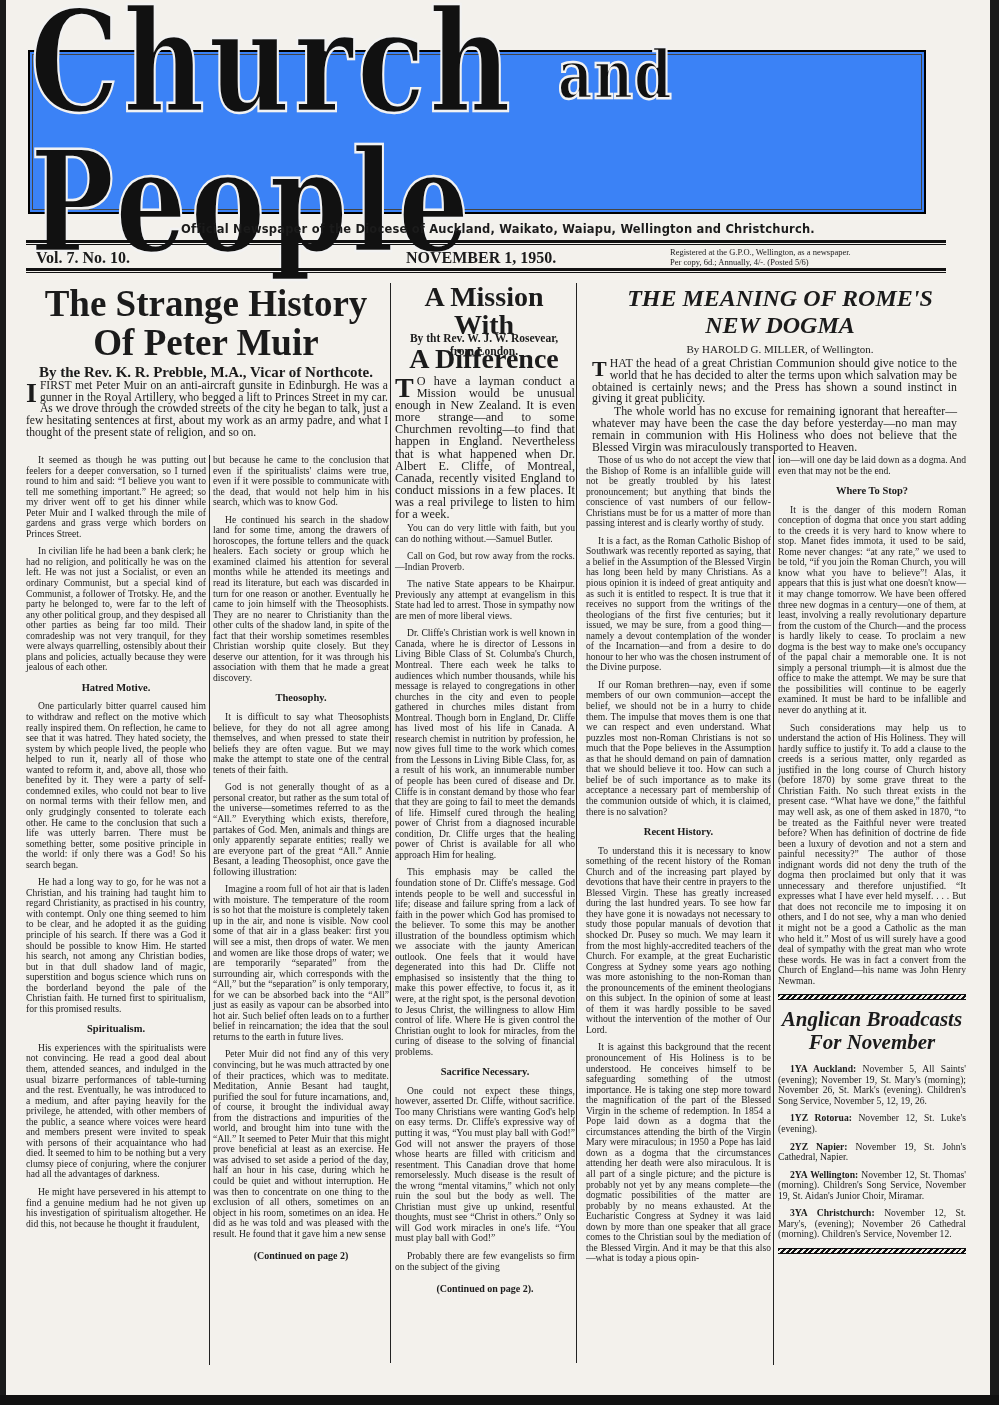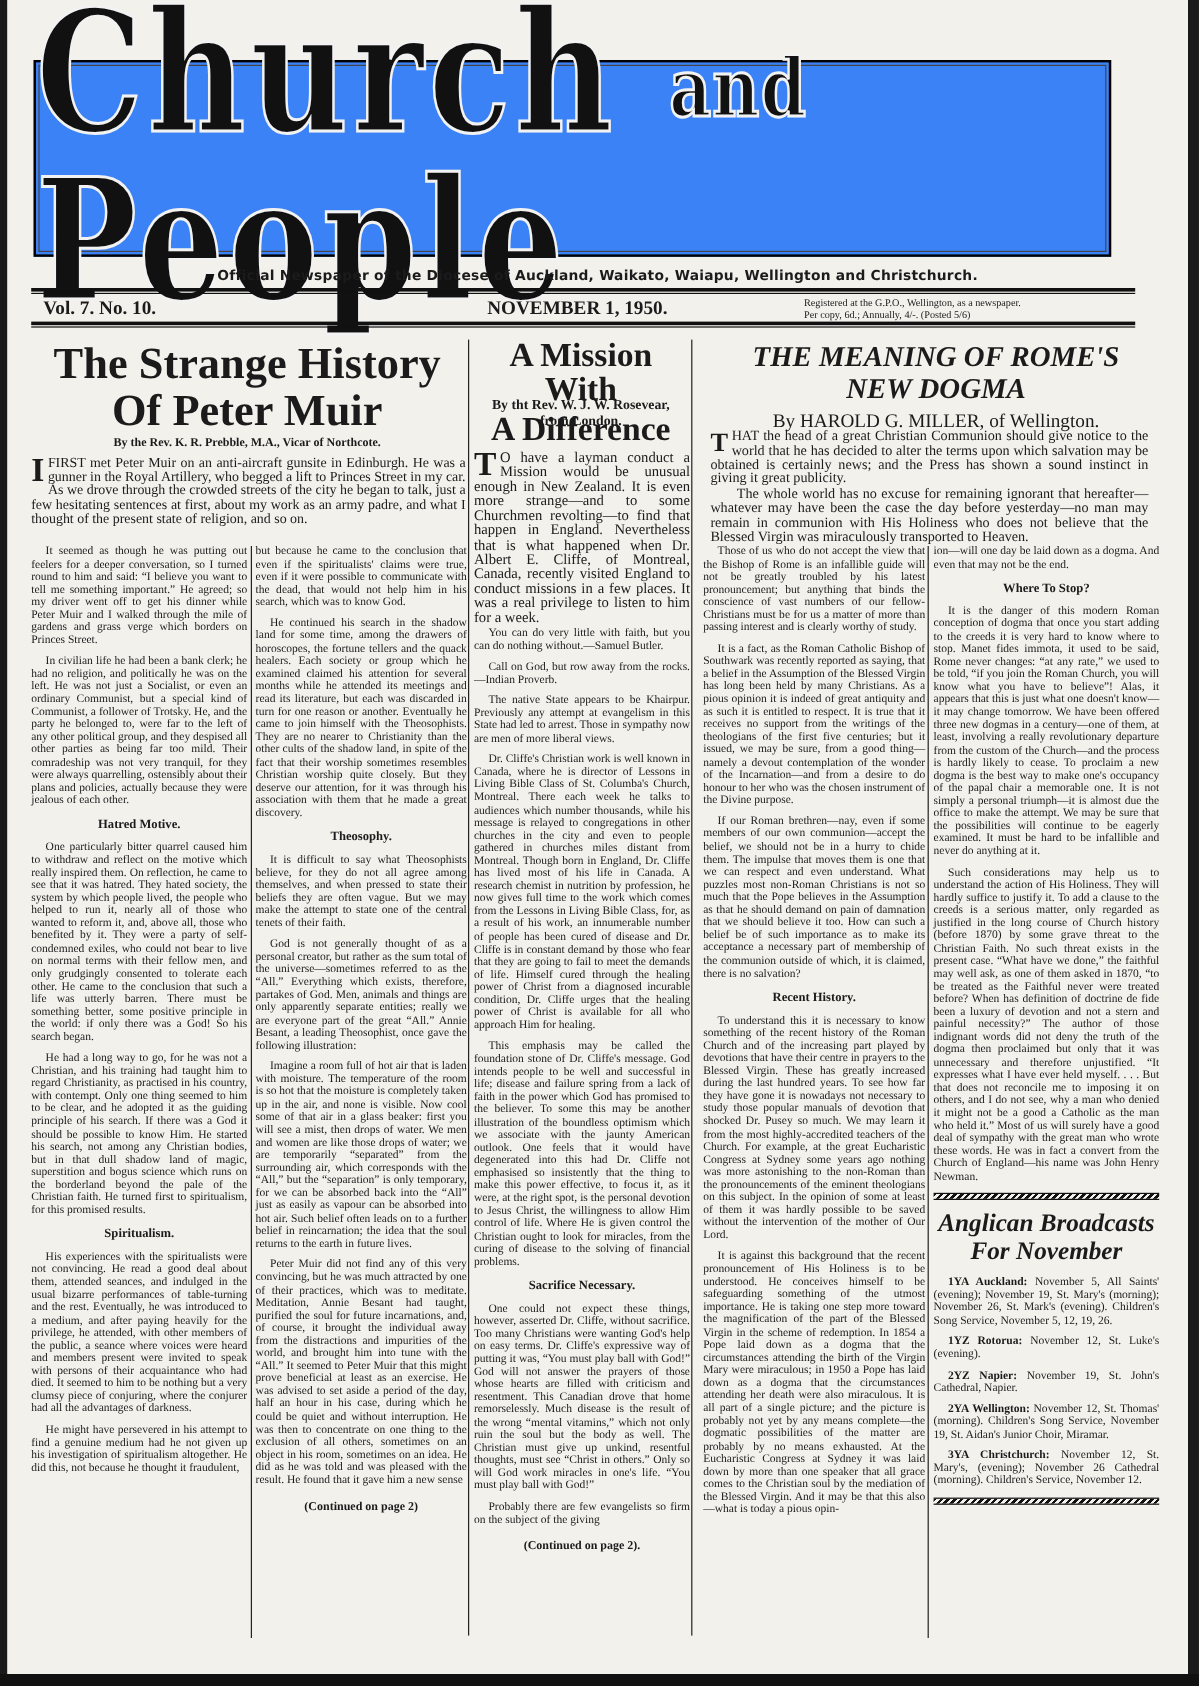--- a/index.html
+++ b/index.html
@@ -65,21 +65,21 @@
   <div class="reg">
     <div>Registered at the G.P.O., Wellington, as a newspaper.</div>
     <div>Per copy, 6d.; Annually, 4/-. (Posted 5/6)</div>
   </div>
   <div class="rule-bot"></div>
 
   <div class="h-big" style="left:20px;top:285px;width:360px;font-size:37px;">
     <div>The Strange History</div>
     <div style="margin-top:2px;">Of Peter Muir</div>
   </div>
-  <div class="byline" style="left:20px;top:364px;width:360px;font-size:10px;">By the Rev. K. R. Prebble, M.A., Vicar of Northcote.</div>
+  <div class="byline" style="left:20px;top:364px;width:360px;font-size:15px;">By the Rev. K. R. Prebble, M.A., Vicar of Northcote.</div>
   <div class="lede" style="left:20px;top:380px;width:362px;font-size:11.6px;line-height:11.7px;">
     <span class="dropcap">I</span><span>FIRST met Peter Muir on an anti-aircraft gunsite in Edinburgh. He was a gunner in the Royal Artillery, who begged a lift to Princes Street in my car. As we drove through the crowded streets of the city he began to talk, just a few hesitating sentences at first, about my work as an army padre, and what I thought of the present state of religion, and so on.</span>
   </div>
 
   <div class="col" style="left:20px;top:455px;width:180px;">
     <p>It seemed as though he was putting out feelers for a deeper conversation, so I turned round to him and said: “I believe you want to tell me something important.” He agreed; so my driver went off to get his dinner while Peter Muir and I walked through the mile of gardens and grass verge which borders on Princes Street.</p>
     <p>In civilian life he had been a bank clerk; he had no religion, and politically he was on the left. He was not just a Socialist, or even an ordinary Communist, but a special kind of Communist, a follower of Trotsky. He, and the party he belonged to, were far to the left of any other political group, and they despised all other parties as being far too mild. Their comradeship was not very tranquil, for they were always quarrelling, ostensibly about their plans and policies, actually because they were jealous of each other.</p>
     <h4>Hatred Motive.</h4>
     <p>One particularly bitter quarrel caused him to withdraw and reflect on the motive which really inspired them. On reflection, he came to see that it was hatred. They hated society, the system by which people lived, the people who helped to run it, nearly all of those who wanted to reform it, and, above all, those who benefited by it. They were a party of self-condemned exiles, who could not bear to live on normal terms with their fellow men, and only grudgingly consented to tolerate each other. He came to the conclusion that such a life was utterly barren. There must be something better, some positive principle in the world: if only there was a God! So his search began.</p>
     <p>He had a long way to go, for he was not a Christian, and his training had taught him to regard Christianity, as practised in his country, with contempt. Only one thing seemed to him to be clear, and he adopted it as the guiding principle of his search. If there was a God it should be possible to know Him. He started his search, not among any Christian bodies, but in that dull shadow land of magic, superstition and bogus science which runs on the borderland beyond the pale of the Christian faith. He turned first to spiritualism, for this promised results.</p>
@@ -123,21 +123,21 @@
     <p>Probably there are few evangelists so firm on the subject of the giving</p>
     <p class="cont">(Continued on page 2).</p>
   </div>
 
   <div class="vrule" style="left:570px;top:283px;height:1080px;"></div>
 
   <div class="h-big" style="left:574px;top:286px;width:400px;font-size:24px;font-style:italic;">
     <div>THE MEANING OF ROME'S</div>
     <div style="margin-top:3px;">NEW DOGMA</div>
   </div>
-  <div class="byline" style="left:574px;top:343px;width:400px;font-size:16px;font-weight:normal;">By HAROLD G. MILLER, of Wellington.</div>
+  <div class="byline" style="left:574px;top:343px;width:400px;font-size:11px;font-weight:normal;">By HAROLD G. MILLER, of Wellington.</div>
   <div class="lede" style="left:586px;top:358px;width:365px;font-size:11.8px;line-height:11.8px;">
     <p><span class="dropcap" style="font-size:22px;line-height:18px;">T</span><span>HAT the head of a great Christian Communion should give notice to the world that he has decided to alter the terms upon which salvation may be obtained is certainly news; and the Press has shown a sound instinct in giving it great publicity.</span></p>
     <p style="text-indent:22px;margin-top:1px;">The whole world has no excuse for remaining ignorant that hereafter—whatever may have been the case the day before yesterday—no man may remain in communion with His Holiness who does not believe that the Blessed Virgin was miraculously transported to Heaven.</p>
   </div>
 
   <div class="col" style="left:580px;top:455px;width:185px;">
     <p>Those of us who do not accept the view that the Bishop of Rome is an infallible guide will not be greatly troubled by his latest pronouncement; but anything that binds the conscience of vast numbers of our fellow-Christians must be for us a matter of more than passing interest and is clearly worthy of study.</p>
     <p>It is a fact, as the Roman Catholic Bishop of Southwark was recently reported as saying, that a belief in the Assumption of the Blessed Virgin has long been held by many Christians. As a pious opinion it is indeed of great antiquity and as such it is entitled to respect. It is true that it receives no support from the writings of the theologians of the first five centuries; but it issued, we may be sure, from a good thing—namely a devout contemplation of the wonder of the Incarnation—and from a desire to do honour to her who was the chosen instrument of the Divine purpose.</p>
     <p>If our Roman brethren—nay, even if some members of our own communion—accept the belief, we should not be in a hurry to chide them. The impulse that moves them is one that we can respect and even understand. What puzzles most non-Roman Christians is not so much that the Pope believes in the Assumption as that he should demand on pain of damnation that we should believe it too. How can such a belief be of such importance as to make its acceptance a necessary part of membership of the communion outside of which, it is claimed, there is no salvation?</p>
     <h4>Recent History.</h4>

